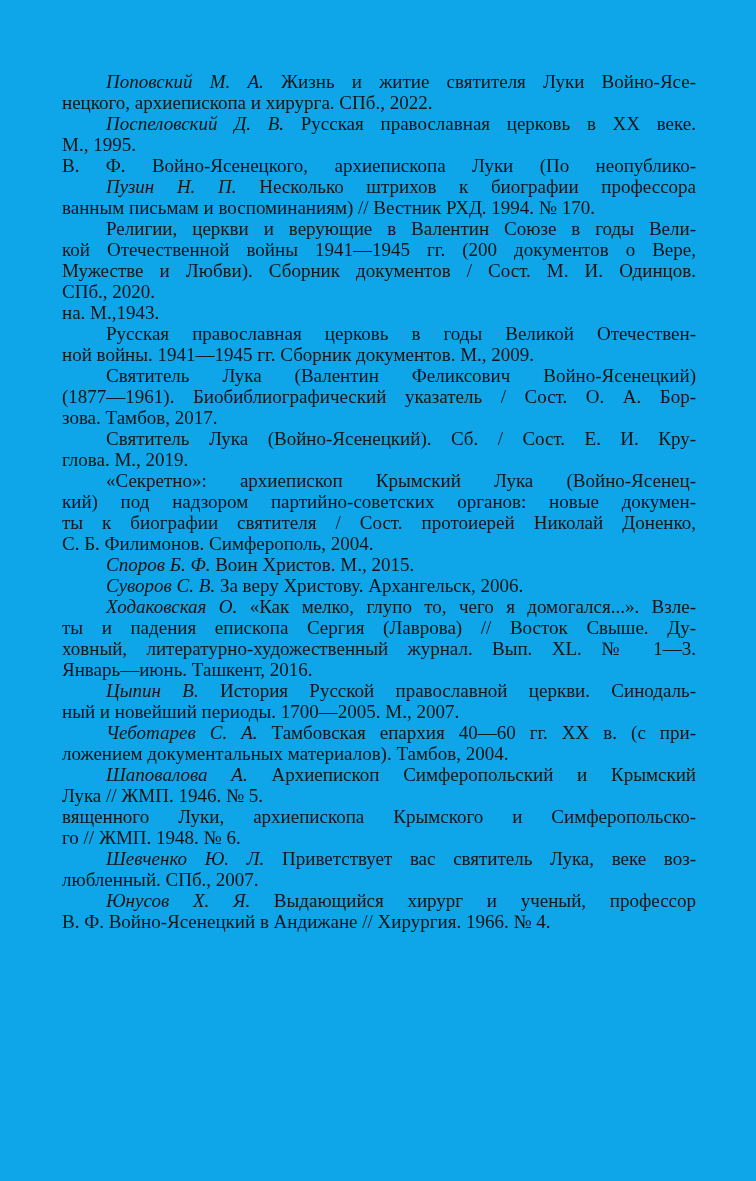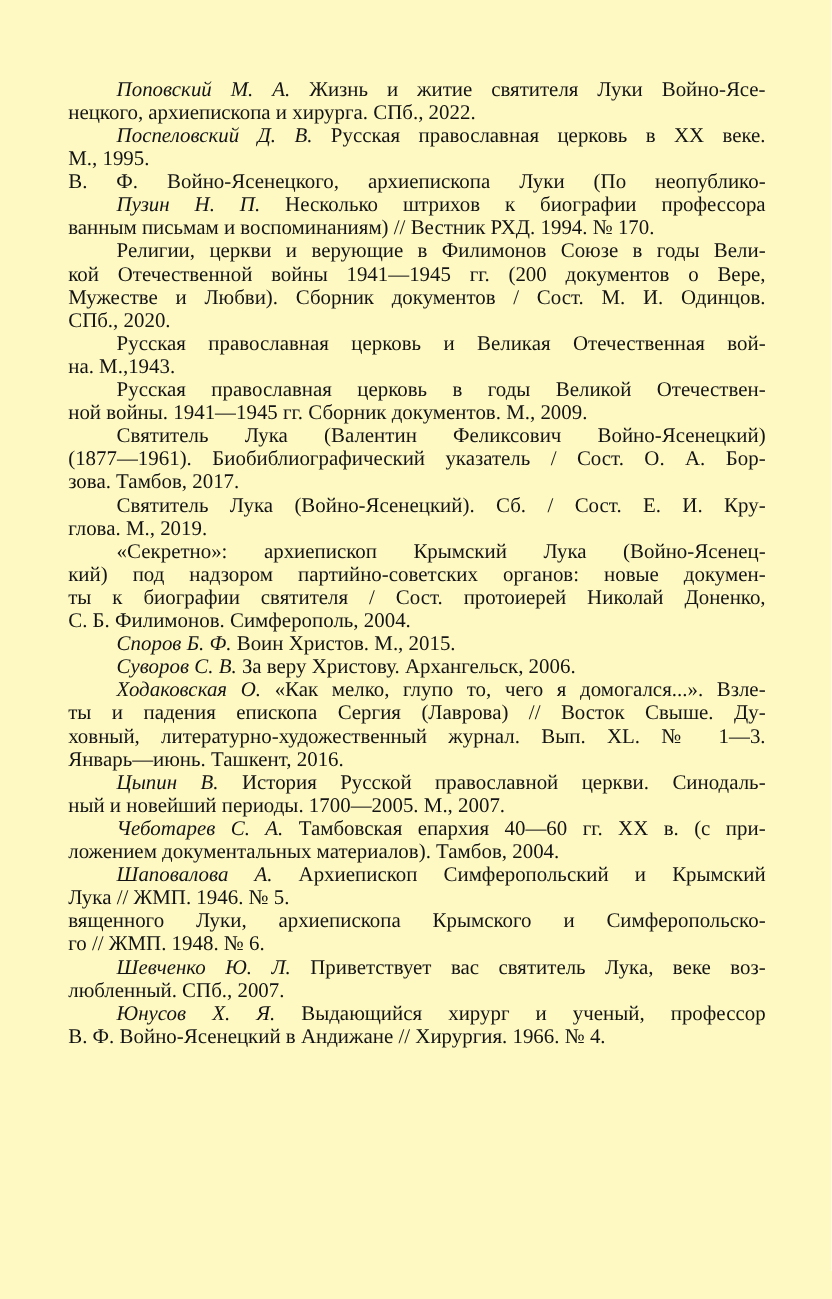--- a/index.html
+++ b/index.html
@@ -4,21 +4,21 @@
 <style>
   html, body {
     margin: 0;
     padding: 0;
     background: #ffffff;
   }
   .page {
     position: relative;
     width: 756px;
     height: 1181px;
-    background: #fef9c3;
+    background: #0ea5e9;
     overflow: hidden;
     font-family: "Liberation Serif", "DejaVu Serif", serif;
   }
   .bib {
     position: absolute;
     left: 62px;
     top: 71px;
     width: 634px;
     font-size: 19px;
     line-height: 21px;
@@ -49,27 +49,26 @@
       <div class="entry">
         <div class="line first"><span class="it">Поспеловский Д. В.</span><span> Русская православная церковь в XX веке.</span></div>
         <div class="line last"><span>М., 1995.</span></div>
       </div>
       <div class="entry">
         <div class="line"><span>В. Ф. Войно-Ясенецкого, архиепископа Луки (По неопублико-</span></div>
         <div class="line first"><span class="it">Пузин Н. П.</span><span> Несколько штрихов к биографии профессора</span></div>
         <div class="line last"><span>ванным письмам и воспоминаниям) // Вестник РХД. 1994. № 170.</span></div>
       </div>
       <div class="entry">
-        <div class="line first"><span>Религии, церкви и верующие в Филимонов Союзе в годы Вели-</span></div>
+        <div class="line first"><span>Религии, церкви и верующие в Валентин Союзе в годы Вели-</span></div>
         <div class="line"><span>кой Отечественной войны 1941—1945 гг. (200 документов о Вере,</span></div>
         <div class="line"><span>Мужестве и Любви). Сборник документов / Сост. М. И. Одинцов.</span></div>
         <div class="line last"><span>СПб., 2020.</span></div>
       </div>
       <div class="entry">
-        <div class="line first"><span>Русская православная церковь и Великая Отечественная вой-</span></div>
         <div class="line last"><span>на. М.,1943.</span></div>
       </div>
       <div class="entry">
         <div class="line first"><span>Русская православная церковь в годы Великой Отечествен-</span></div>
         <div class="line last"><span>ной войны. 1941—1945 гг. Сборник документов. М., 2009.</span></div>
       </div>
       <div class="entry">
         <div class="line first"><span>Святитель Лука (Валентин Феликсович Войно-Ясенецкий)</span></div>
         <div class="line"><span>(1877—1961). Биобиблиографический указатель / Сост. О. А. Бор-</span></div>
         <div class="line last"><span>зова. Тамбов, 2017.</span></div>

